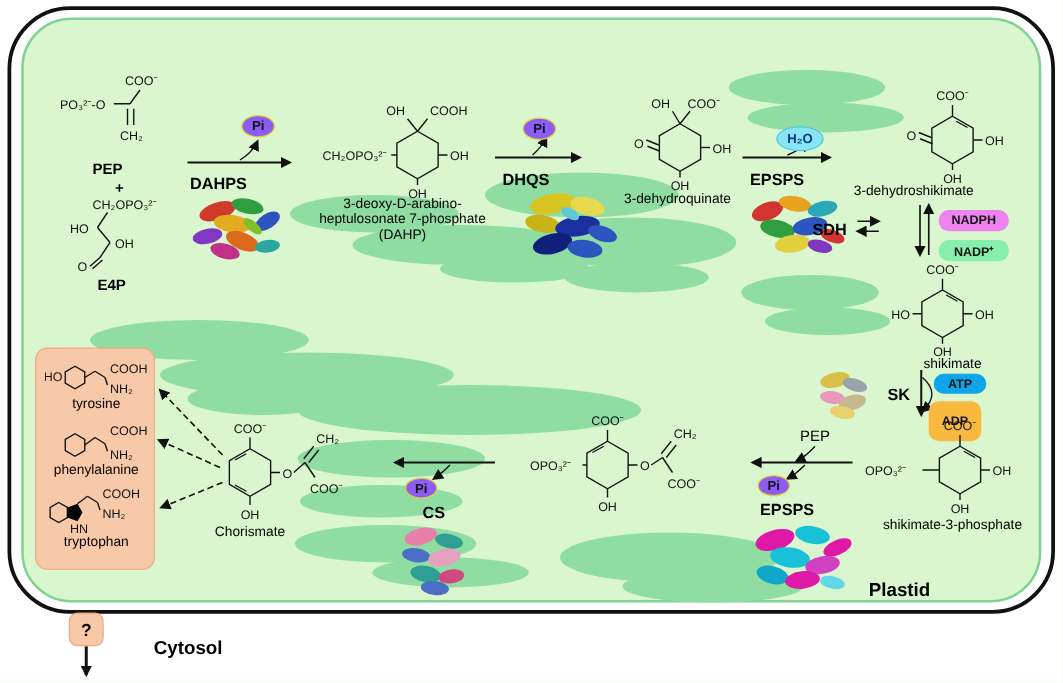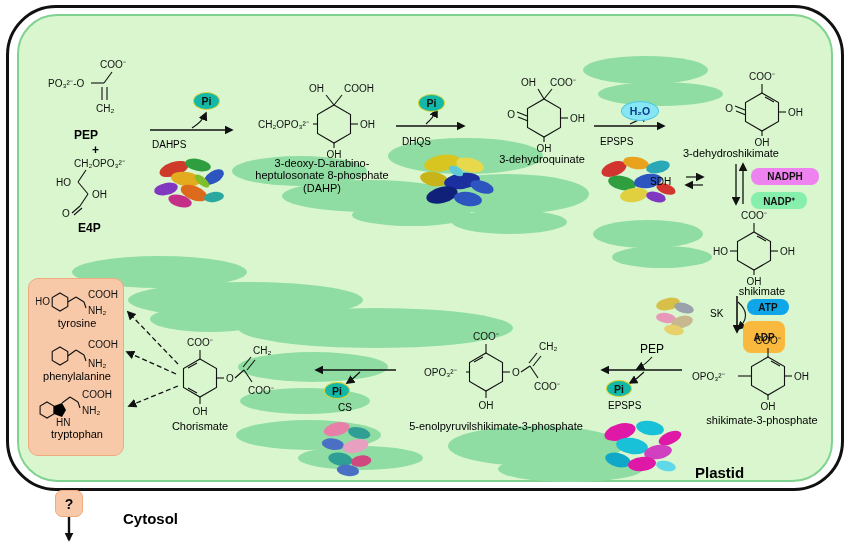--- a/index.html
+++ b/index.html
@@ -9,26 +9,26 @@
   .plastidbg{position:absolute;left:17px;top:14px;width:816px;height:468px;border:2px solid #7fd28f;border-radius:40px;background:#d9f6cf}
   .blob{position:absolute;background:#8fdda2;border-radius:50%}
   svg.arrows{position:absolute;left:0;top:0;width:850px;height:546px;pointer-events:none}
   .mol{position:absolute}
   .mol svg{display:block;width:100%;height:100%}
   .mol line,.mol polygon,.mol path{stroke:#111;stroke-width:1.1;fill:none}
   .mol text{fill:#111;font-family:"Liberation Sans",sans-serif;font-size:10px}
   .protein{position:absolute}
   .protein svg{display:block;width:100%;height:100%}
   .lbl{position:absolute;color:#000;white-space:nowrap;font-size:12px}
-  .enzyme{font-weight:400;font-size:10px}
+  .enzyme{font-weight:700;font-size:13px}
   .cap{font-size:11px;text-align:center;white-space:normal;line-height:1.12}
   .bold{font-weight:700}
   .big{font-size:15px;font-weight:700}
   .badge{position:absolute;display:flex;align-items:center;justify-content:center;font-weight:700;color:#111}
-  .pi{background:#14b8a6;border:1px solid #ded433;border-radius:50%;font-size:10.5px}
+  .pi{background:#8b5cf6;border:1px solid #ded433;border-radius:50%;font-size:10.5px}
   .h2o{background:#86e6f4;border:1px solid #4fc9e0;border-radius:50%;font-size:10.5px;color:#093a8c}
   .tag{border-radius:8px;font-size:10px}
   .nadph{background:#ee82ee}
   .nadp{background:#86efac}
   .atp{background:#0ea5e9}
   .adp{background:#f8b93e}
   .aabox{position:absolute;left:28px;top:278px;width:96px;height:178px;background:#f8c9a8;border:1.5px solid #eeab80;border-radius:10px}
   .qbox{position:absolute;left:55px;top:490px;width:28px;height:27px;background:#f8c9a8;border:1.5px solid #eeab80;border-radius:7px;display:flex;align-items:center;justify-content:center;font-weight:700;font-size:14px}
 </style>
 </head>
@@ -148,21 +148,21 @@
       <text x="0" y="50" font-size="9.5">CH₂OPO₃²⁻</text>
       <line x1="55" y1="46" x2="59.5" y2="46"></line>
       <line x1="92.5" y1="46" x2="100" y2="46"></line>
       <text x="102" y="50" font-size="9.5">OH</text>
       <line x1="76" y1="65" x2="76" y2="70"></line>
       <text x="76" y="80" text-anchor="middle" font-size="9.5">OH</text>
     </svg>
   </div>
   <div class="lbl cap" style="left:238px;top:157px;width:168px">
     <div>3-deoxy-D-arabino-</div>
-    <div>heptulosonate 8-phosphate</div>
+    <div>heptulosonate 7-phosphate</div>
     <div>(DAHP)</div>
   </div>
 
   <div class="lbl enzyme" style="left:402px;top:136px">DHQS</div>
   <div class="badge pi" style="left:418px;top:94px;width:27px;height:18px">Pi</div>
   <div class="protein" style="left:412px;top:149px;width:88px;height:64px">
     <svg viewBox="0 0 88 64">
       <ellipse cx="30" cy="14" rx="18" ry="8" fill="#d8c520" transform="rotate(-10 30 14)"></ellipse>
       <ellipse cx="58" cy="16" rx="14" ry="7" fill="#e8d94c" transform="rotate(14 58 16)"></ellipse>
       <ellipse cx="22" cy="30" rx="14" ry="7" fill="#c8b418" transform="rotate(10 22 30)"></ellipse>
@@ -218,21 +218,21 @@
       <text x="23" y="46" text-anchor="end">O</text>
       <line x1="68.5" y1="46" x2="76" y2="46"></line>
       <text x="78" y="50" font-size="9.5">OH</text>
       <line x1="52" y1="65" x2="52" y2="70"></line>
       <text x="52" y="80" text-anchor="middle" font-size="9.5">OH</text>
     </svg>
   </div>
   <div class="lbl cap" style="left:667px;top:147px;width:128px">3-dehydroshikimate</div>
 
   <div class="lbl enzyme" style="left:650px;top:176px">SDH</div>
-  <div class="badge tag nadph" style="left:751px;top:168px;width:68px;height:17px">NADPH</div>
+  <div class="badge tag nadph" style="left:751px;top:168px;width:56px;height:17px">NADPH</div>
   <div class="badge tag nadp" style="left:751px;top:192px;width:56px;height:17px">NADP⁺</div>
 
   <div class="mol" style="left:702px;top:205px;width:100px;height:84px">
     <svg viewBox="0 0 100 84">
       <polygon points="52,27 68.5,36.5 68.5,55.5 52,65 35.5,55.5 35.5,36.5"></polygon>
       <line x1="55" y1="31" x2="64" y2="36"></line>
       <line x1="52" y1="27" x2="52" y2="18"></line>
       <text x="52" y="14" text-anchor="middle">COO⁻</text>
       <line x1="35.5" y1="46" x2="28" y2="46"></line>
       <text x="26" y="50" text-anchor="end" font-size="9.5">HO</text>
@@ -302,21 +302,20 @@
       <line x1="78.5" y1="50" x2="86" y2="50"></line>
       <text x="88" y="54">O</text>
       <line x1="97" y1="50" x2="106" y2="44"></line>
       <line x1="105" y1="41" x2="113" y2="31"></line>
       <line x1="109" y1="44" x2="117" y2="34"></line>
       <text x="115" y="28" font-size="9.5">CH₂</text>
       <line x1="106" y1="44" x2="114" y2="56"></line>
       <text x="110" y="68" font-size="9.5">COO⁻</text>
     </svg>
   </div>
-  <div class="lbl cap" style="left:396px;top:420px;width:200px">5-enolpyruvilshikimate-3-phosphate</div>
 
   <div class="badge pi" style="left:324px;top:382px;width:26px;height:17px">Pi</div>
   <div class="lbl enzyme" style="left:338px;top:402px">CS</div>
   <div class="protein" style="left:314px;top:416px;width:66px;height:62px">
     <svg viewBox="0 0 66 66">
       <ellipse cx="22" cy="14" rx="14" ry="7" fill="#e87fa8" transform="rotate(-14 22 14)"></ellipse>
       <ellipse cx="46" cy="18" rx="12" ry="6" fill="#2f9e94" transform="rotate(12 46 18)"></ellipse>
       <ellipse cx="18" cy="30" rx="12" ry="6" fill="#4a6fc4" transform="rotate(8 18 30)"></ellipse>
       <ellipse cx="42" cy="32" rx="14" ry="7" fill="#e8a0c0" transform="rotate(-12 42 32)"></ellipse>
       <ellipse cx="26" cy="46" rx="13" ry="7" fill="#2f9e94" transform="rotate(10 26 46)"></ellipse>

